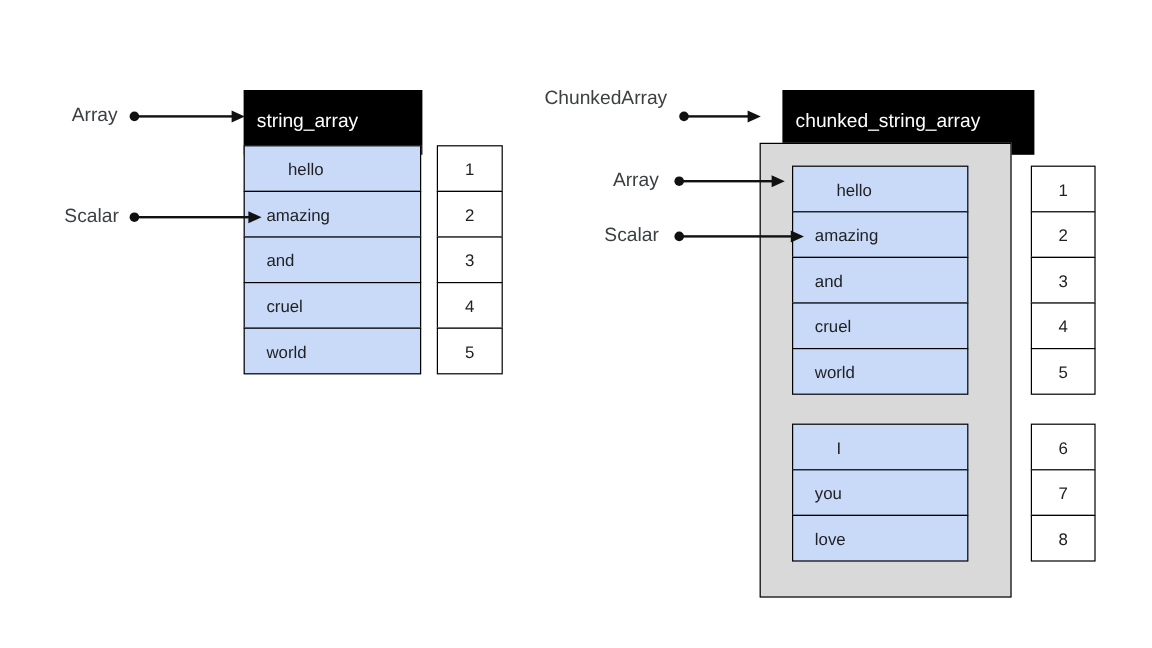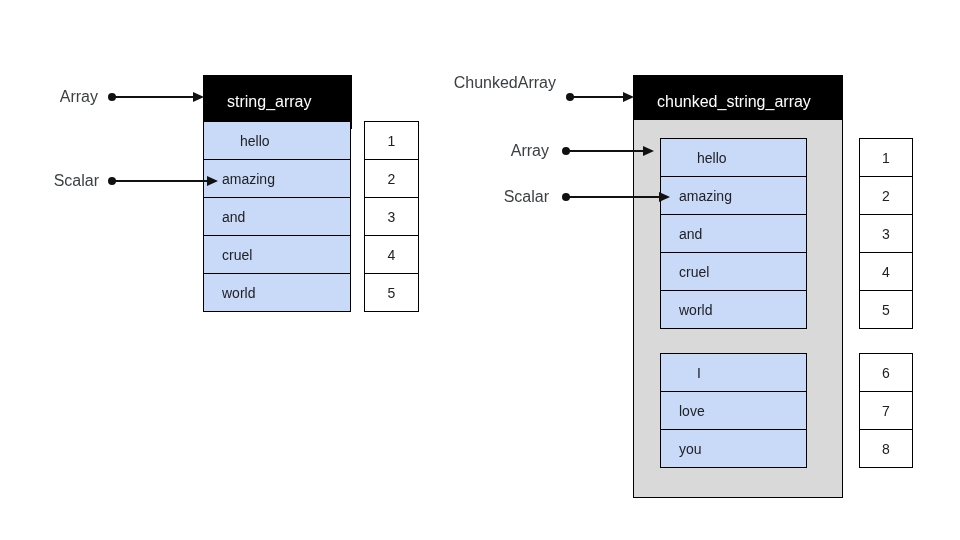--- a/index.html
+++ b/index.html
@@ -29,21 +29,21 @@
     white-space:nowrap;
   }
   .hdr{
     position:absolute;
     box-sizing:border-box;
     background:var(--header-bg);
     color:var(--header-text);
     font-size:16px;
     display:flex;
     align-items:center;
-    padding-left:24px;
+    padding-left:11px;
     height:54px;
   }
   .vtable{position:absolute;}
   .cell{
     box-sizing:border-box;
     height:39px;
     border:1px solid var(--border);
     margin-top:-1px;
     display:flex;
     align-items:center;
@@ -137,36 +137,36 @@
       <span class="head"></span>
   </div>
 
   <div class="label" style="right:411px;top:187px;">Scalar</div>
   <div class="arrow" style="left:562px;top:192px;width:108px;">
     <span class="dot"></span>
       <span class="shaft"></span>
       <span class="head"></span>
   </div>
 
-  <div class="hdr" style="left:633px;top:75px;width:210px;">chunked_string_array</div>
+  <div class="hdr" style="left:652px;top:75px;width:210px;">chunked_string_array</div>
 
   <div class="container" style="left:633px;top:119px;width:210px;height:379px;"></div>
 
   <div class="vtable" style="left:660px;top:138px;width:147px;">
     <div class="cell">hello</div>
     <div class="cell">amazing</div>
     <div class="cell">and</div>
     <div class="cell">cruel</div>
     <div class="cell">world</div>
   </div>
 
   <div class="vtable" style="left:660px;top:353px;width:147px;">
     <div class="cell">I</div>
+    <div class="cell">you</div>
     <div class="cell">love</div>
-    <div class="cell">you</div>
   </div>
 
   <div class="vtable idx" style="left:859px;top:138px;width:54px;">
     <div class="cell">1</div>
     <div class="cell">2</div>
     <div class="cell">3</div>
     <div class="cell">4</div>
     <div class="cell">5</div>
   </div>
 

